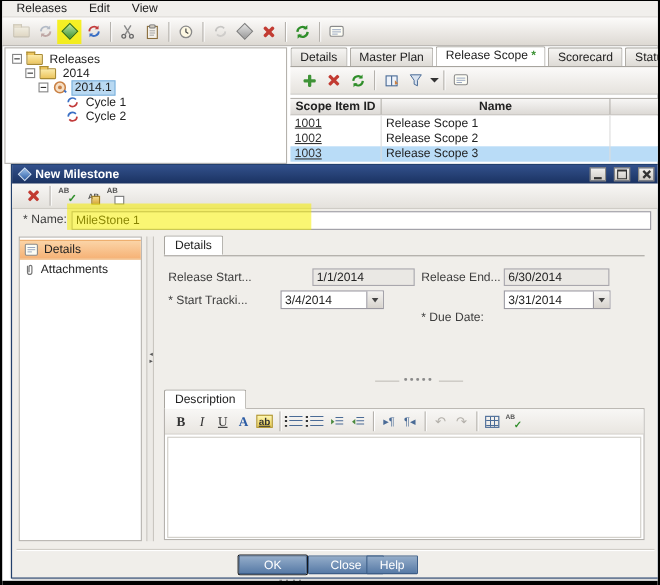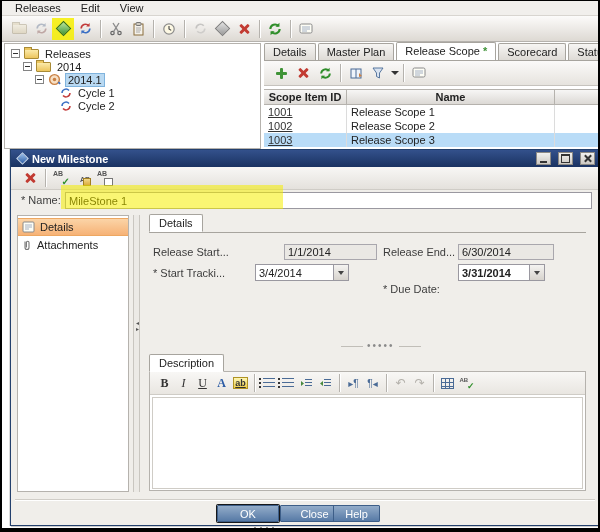--- a/index.html
+++ b/index.html
@@ -431,21 +431,21 @@
     <div class="fld-ro" style="left:447px; top:94px; width:96px;">6/30/2014</div>
 
     <div class="fld-label req" style="left:142px; top:115px; width:100px;">* Start Tracki...</div>
     <div class="combo" style="left:244px; top:114px; width:94px;">
       <span class="val">3/4/2014</span>
       <span class="dd">
           <span class="caret-down"></span>
         </span>
     </div>
     <div class="fld-label req" style="left:372px; top:131px; width:76px;">* Due Date:</div>
-    <div class="combo" style="left:447px; top:114px; width:87px;font-weight:bold;">
+    <div class="combo" style="left:447px; top:114px; width:97px;">
       <span class="val">3/31/2014</span>
       <span class="dd">
           <span class="caret-down"></span>
         </span>
     </div>
 
     <div class="hsplit" style="left:330px; top:194px;">
       <span class="ln"></span>
         <span class="dots">•••••</span>
         <span class="ln"></span>

